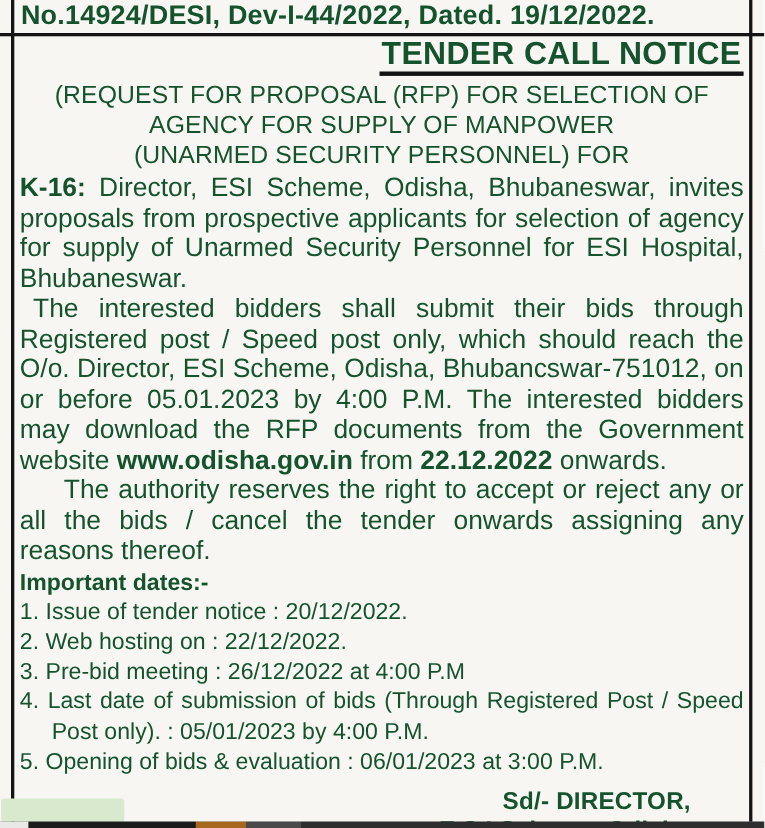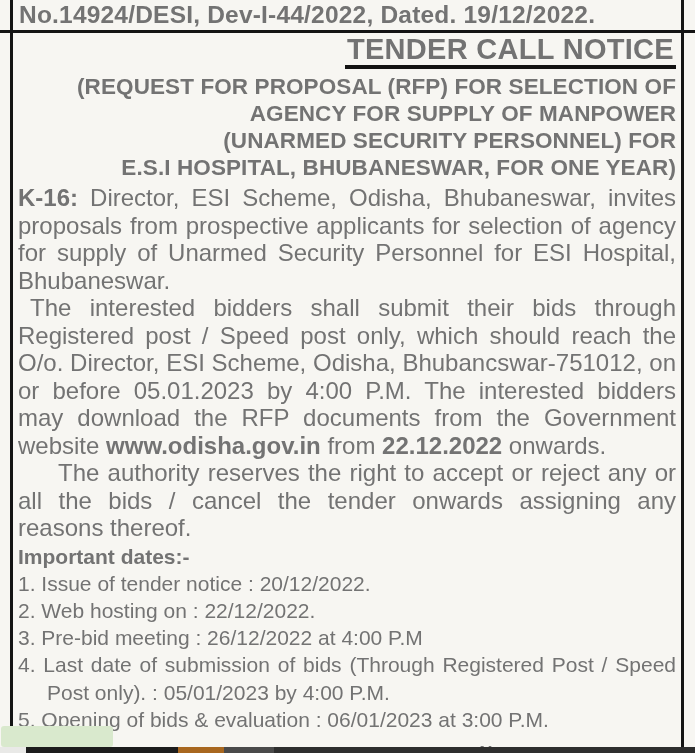--- a/index.html
+++ b/index.html
@@ -2,41 +2,41 @@
 <html><head>
 <meta charset="utf-8">
 <style>
   html,body{margin:0;padding:0;background:#ffffff;}
   .page{
     position:relative;
     width:695px;height:753px;
     background:#f7f6f2;
     overflow:hidden;
     font-family:"Liberation Sans", sans-serif;
-    color:#737373;
+    color:#14532d;
   }
   
   .border-left{position:absolute;left:10px;top:0;width:3px;height:747px;background:#141414;}
   .border-right{position:absolute;left:681px;top:0;width:3px;height:747px;background:#141414;}
   .header-rule{position:absolute;left:0;top:30px;width:695px;height:3px;background:#141414;}
 
   .content{position:absolute;left:13px;top:0;width:668px;padding:0;}
   .inner{padding:0 5px 0 5px;}
 
   .ref-line{
     font-weight:bold;font-size:24.5px;line-height:29px;
     letter-spacing:.2px;white-space:nowrap;padding-left:1px;
   }
   .doc-title-wrap{text-align:right;margin-top:6px;}
   .doc-title{
     display:inline-block;font-weight:bold;font-size:29px;line-height:29px;
     letter-spacing:.3px;border-bottom:4px solid #131313;padding:0 2px 1px 2px;
   }
   .subtitle{
-    text-align:right;font-weight:bold;font-size:22.5px;line-height:27px;
+    text-align:center;font-weight:normal;font-size:22.5px;line-height:27px;
     margin-top:4px;letter-spacing:.1px;
   }
   .body-text{font-size:24px;line-height:27.5px;text-align:justify;}
   .p1{margin-top:3px;}
   .p2{margin-top:0;}
   .p2 .indent{display:inline-block;width:12px;}
   .p3 .indent{display:inline-block;width:40px;}
   .bold{font-weight:bold;}
   .imp-heading{font-weight:bold;font-size:21px;line-height:27px;margin-top:1px;}
   ul.dates{list-style:none;margin:0;padding:0;font-size:21px;line-height:27.3px;}
@@ -70,21 +70,20 @@
       <div class="ref-line">No.14924/DESI, Dev-I-44/2022,  Dated. 19/12/2022.</div>
 
       <div class="doc-title-wrap">
         <span class="doc-title">TENDER CALL NOTICE</span>
       </div>
 
       <div class="subtitle">
         <div>(REQUEST FOR PROPOSAL (RFP) FOR SELECTION OF</div>
         <div>AGENCY FOR SUPPLY OF MANPOWER</div>
         <div>(UNARMED SECURITY PERSONNEL) FOR</div>
-        <div>E.S.I HOSPITAL, BHUBANESWAR, FOR ONE YEAR)</div>
       </div>
 
       <div class="body-text p1"><span class="bold">K-16:</span><span> Director, ESI Scheme, Odisha, Bhubaneswar, invites proposals from prospective applicants for selection of agency for supply of Unarmed Security Personnel for ESI Hospital, Bhubaneswar.</span></div>
 
       <div class="body-text p2"><span class="indent"></span><span>The interested bidders shall submit their bids through Registered post / Speed post only, which should reach the O/o. Director, ESI Scheme, Odisha, Bhubancswar-751012, on or before 05.01.2023 by 4:00 P.M. The interested bidders may download the RFP documents from the Government website </span><span class="bold">www.odisha.gov.in</span><span> from </span><span class="bold">22.12.2022</span><span> onwards.</span></div>
 
       <div class="body-text p3"><span class="indent"></span><span>The authority reserves the right to accept or reject any or all the bids / cancel the tender onwards assigning any reasons thereof.</span></div>
 
       <div class="imp-heading">Important dates:-</div>
 

